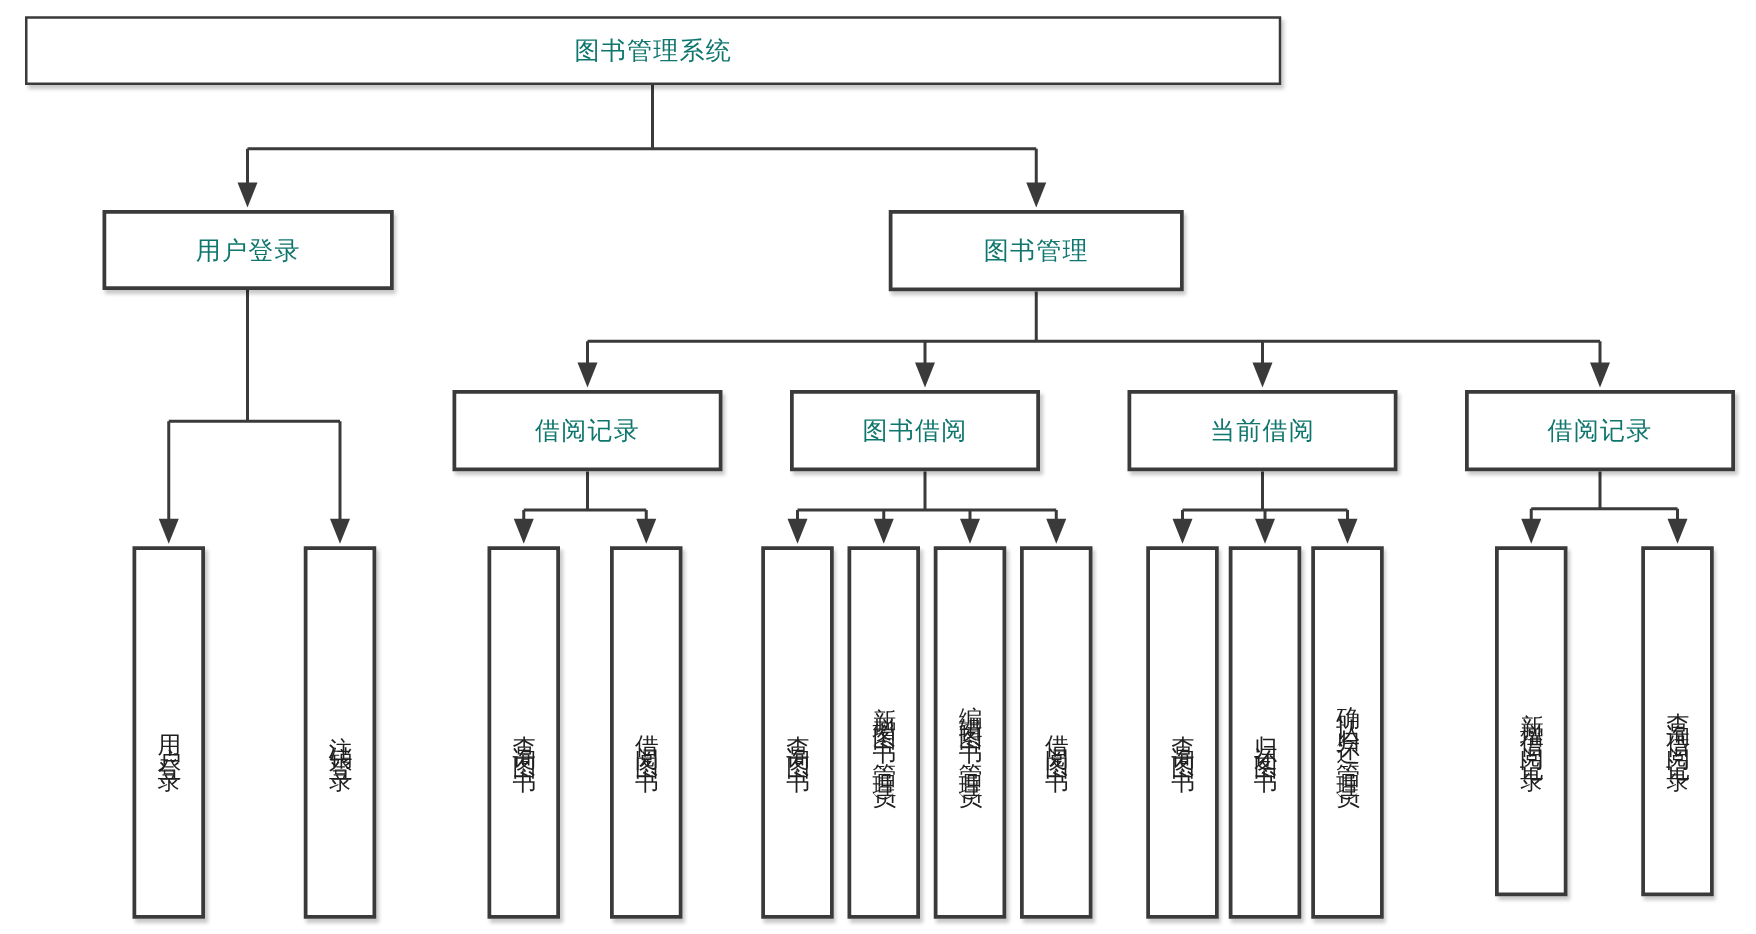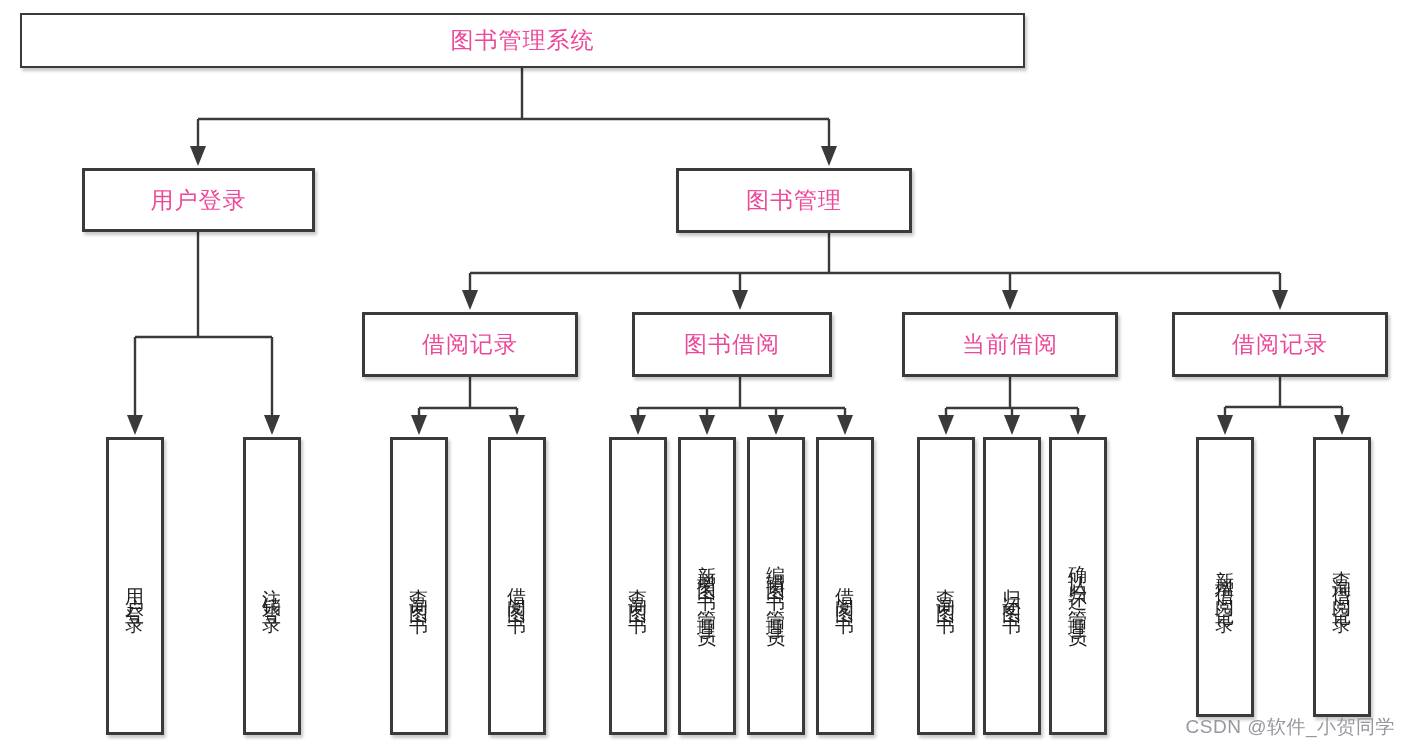--- a/index.html
+++ b/index.html
@@ -24,22 +24,22 @@
     box-sizing: border-box;
     background: #ffffff;
     border: 3px solid #3a3a3a;
     display: flex;
     align-items: center;
     justify-content: center;
     box-shadow: 2px 3px 3px rgba(0,0,0,0.22);
   }
   .box.root { border-width: 2px; }
   .hlabel {
-    font-size: 23px;
-    color: #ec4899;
+    font-size: 20px;
+    color: #0f766e;
     letter-spacing: 1px;
     white-space: nowrap;
   }
   .vlabel {
     writing-mode: vertical-rl;
     font-size: 19px;
     letter-spacing: 9px;
     line-height: 1;
     color: #1f1f1f;
     white-space: nowrap;
@@ -126,21 +126,21 @@
     </g>
   </svg>
 
   <div class="box root" style="left:20px; top:13px; width:1005px; height:55px;">
     <span class="hlabel">图书管理系统</span>
   </div>
 
   <div class="box" style="left:82px; top:168px; width:233px; height:64px;">
     <span class="hlabel">用户登录</span>
   </div>
-  <div class="box" style="left:676px; top:168px; width:236px; height:65px;">
+  <div class="box" style="left:711px; top:168px; width:236px; height:65px;">
     <span class="hlabel">图书管理</span>
   </div>
 
   <div class="box" style="left:362px; top:312px; width:216px; height:65px;">
     <span class="hlabel">借阅记录</span>
   </div>
   <div class="box" style="left:632px; top:312px; width:200px; height:65px;">
     <span class="hlabel">图书借阅</span>
   </div>
   <div class="box" style="left:1172px; top:312px; width:216px; height:65px;">
@@ -187,15 +187,14 @@
     <span class="vlabel">确认归还（管理员）</span>
   </div>
 
   <div class="box" style="left:1196px; top:437px; width:58px; height:280px;">
     <span class="vlabel">新增借阅记录</span>
   </div>
   <div class="box" style="left:1313px; top:437px; width:58px; height:280px;">
     <span class="vlabel">查询借阅记录</span>
   </div>
 
-  <div class="watermark">CSDN @软件_小贺同学</div>
 
 </div>
 
 </body></html>

